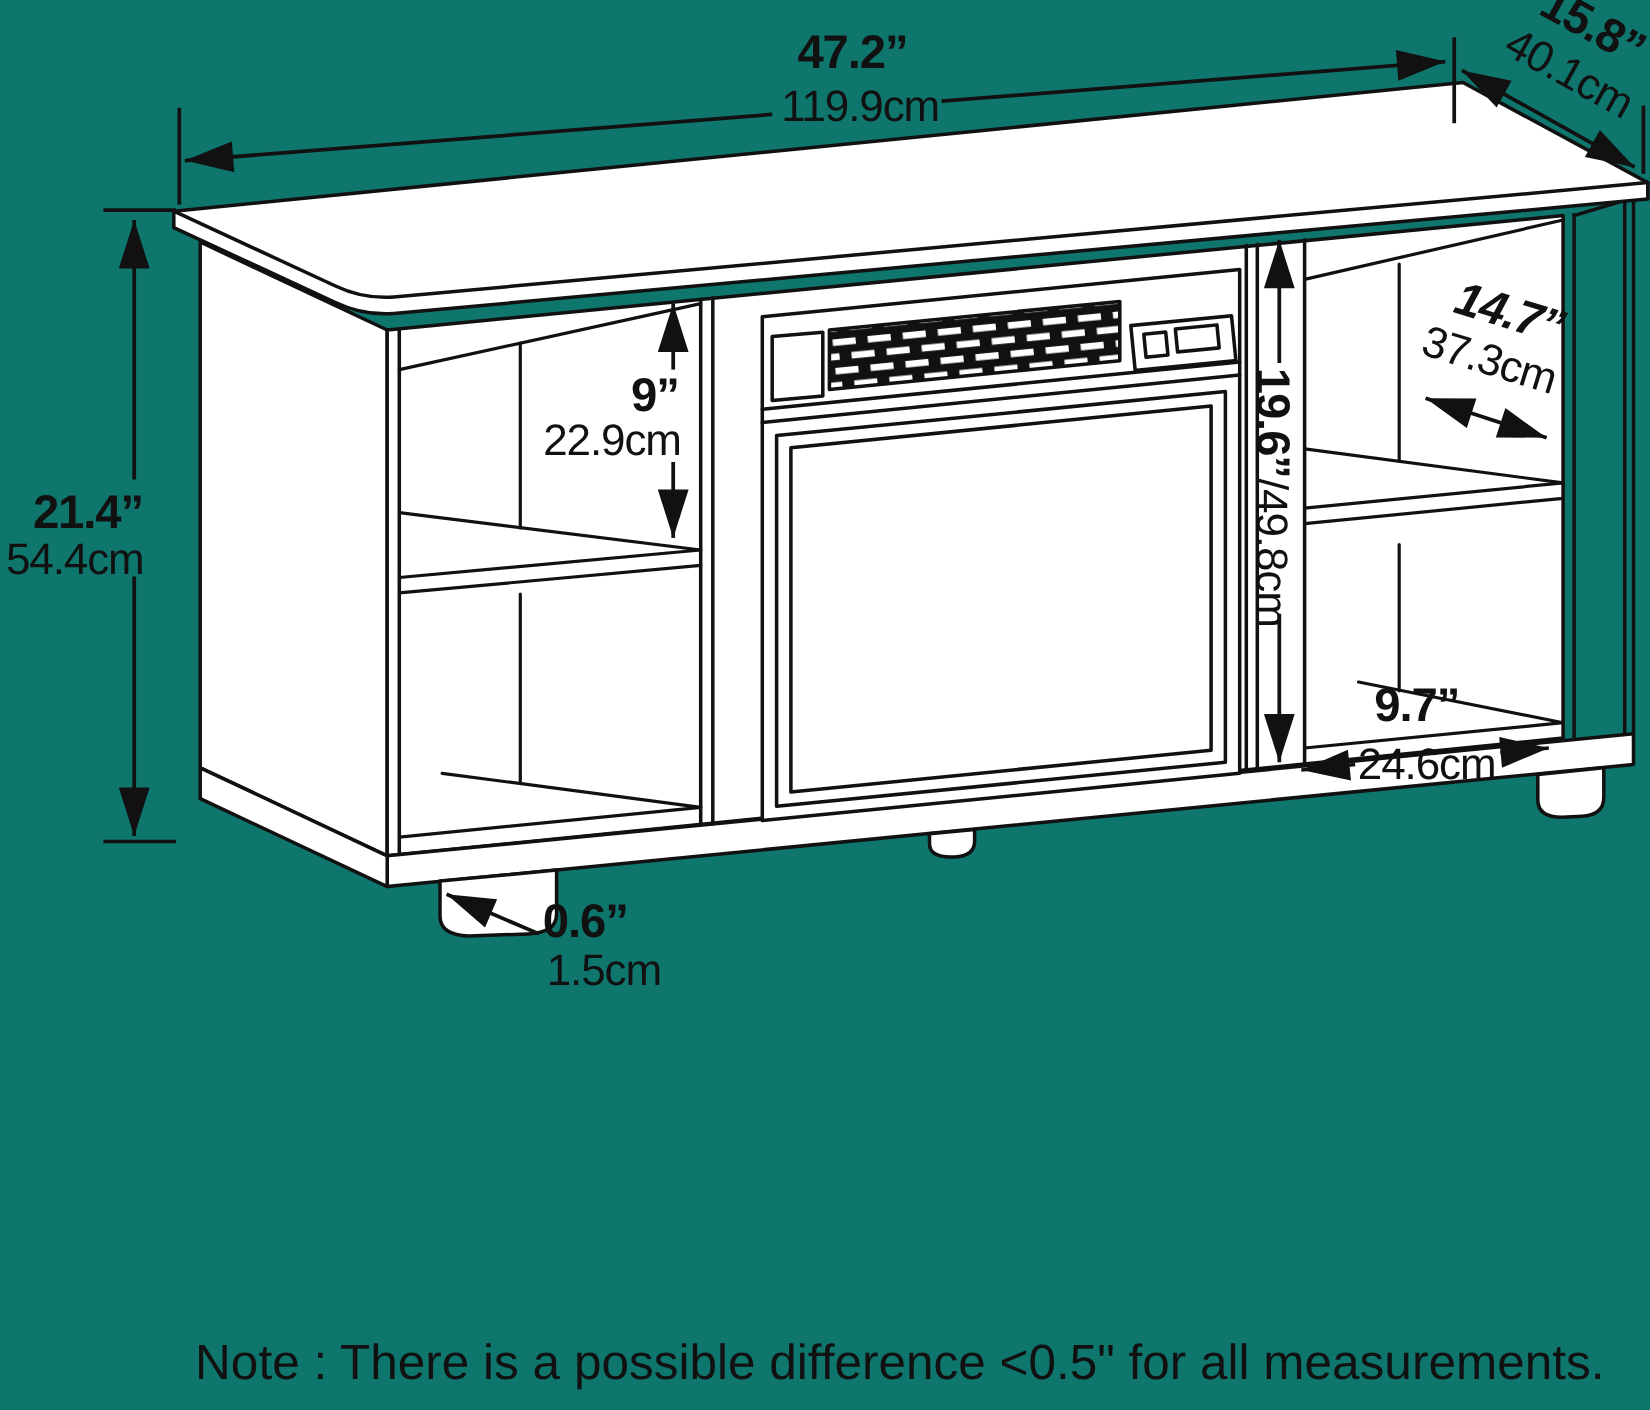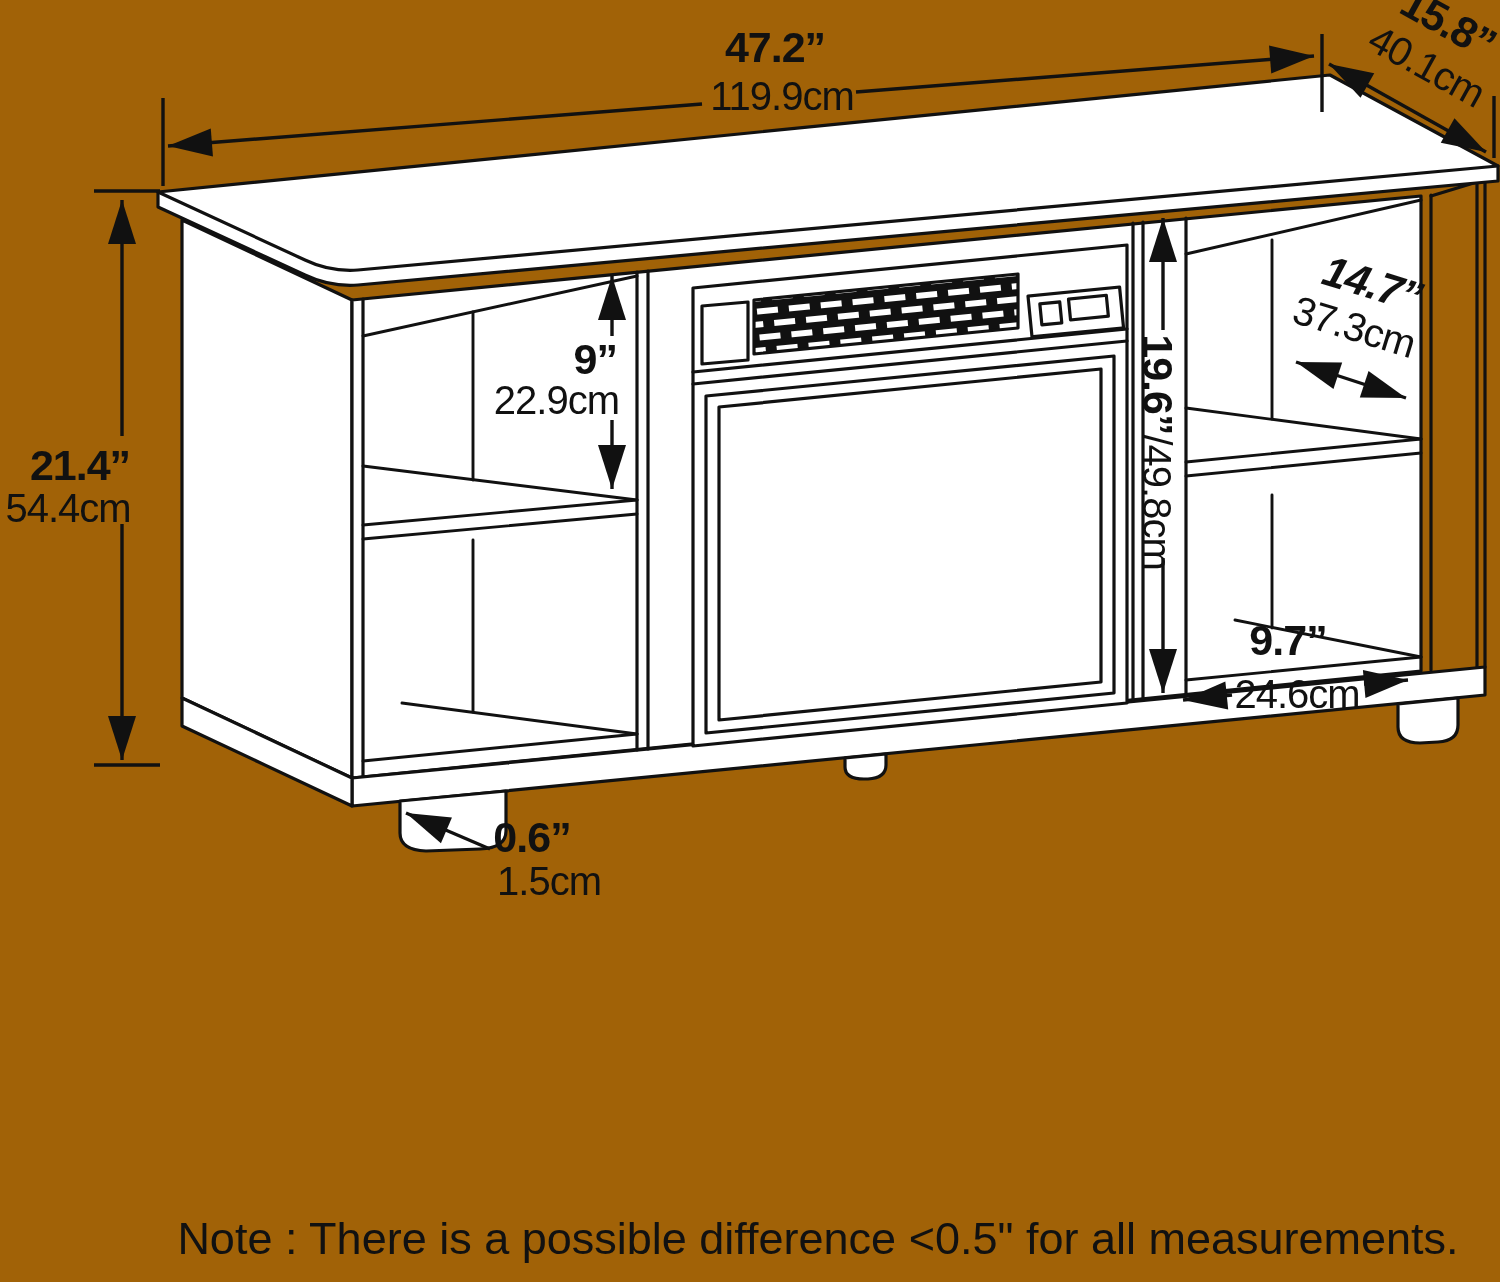--- a/index.html
+++ b/index.html
@@ -1,19 +1,19 @@
 <!DOCTYPE html>
 <html><head>
 <meta charset="utf-8">
 <style>
   html,body{margin:0;padding:0;background:#ffffff;}
   .stage{
     position:relative;
     width:1500px;height:1282px;
-    background:#a16207;
+    background:#0f766e;
     font-family:"Liberation Sans", sans-serif;
     overflow:hidden;
   }
   svg{display:block;}
   text{fill:#111;stroke:none;}
   .in-lbl{font-weight:bold;font-size:43px;letter-spacing:-1px;}
   .cm-lbl{font-weight:normal;font-size:40px;letter-spacing:-1px;}
   .note-lbl{font-weight:normal;font-size:45px;letter-spacing:0px;}
   marker{overflow:visible;}
 </style>

